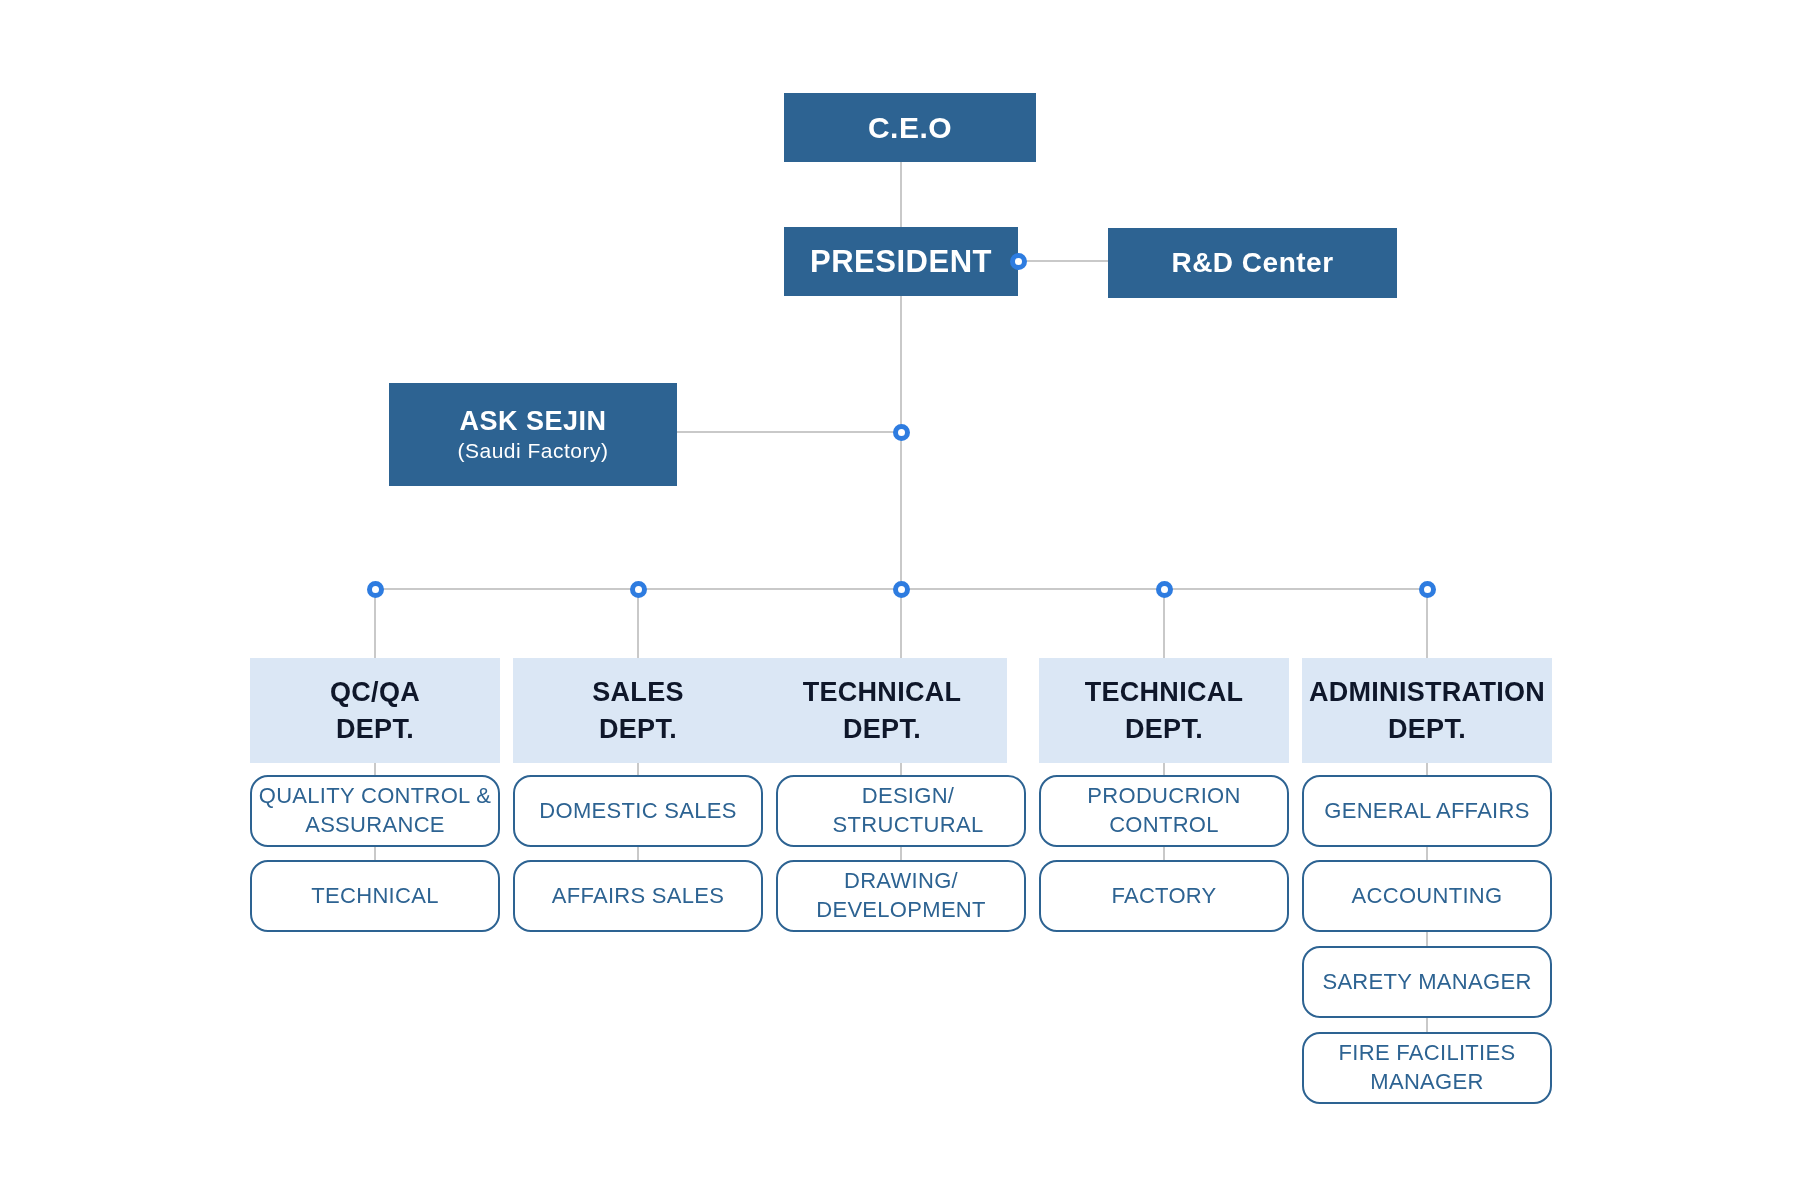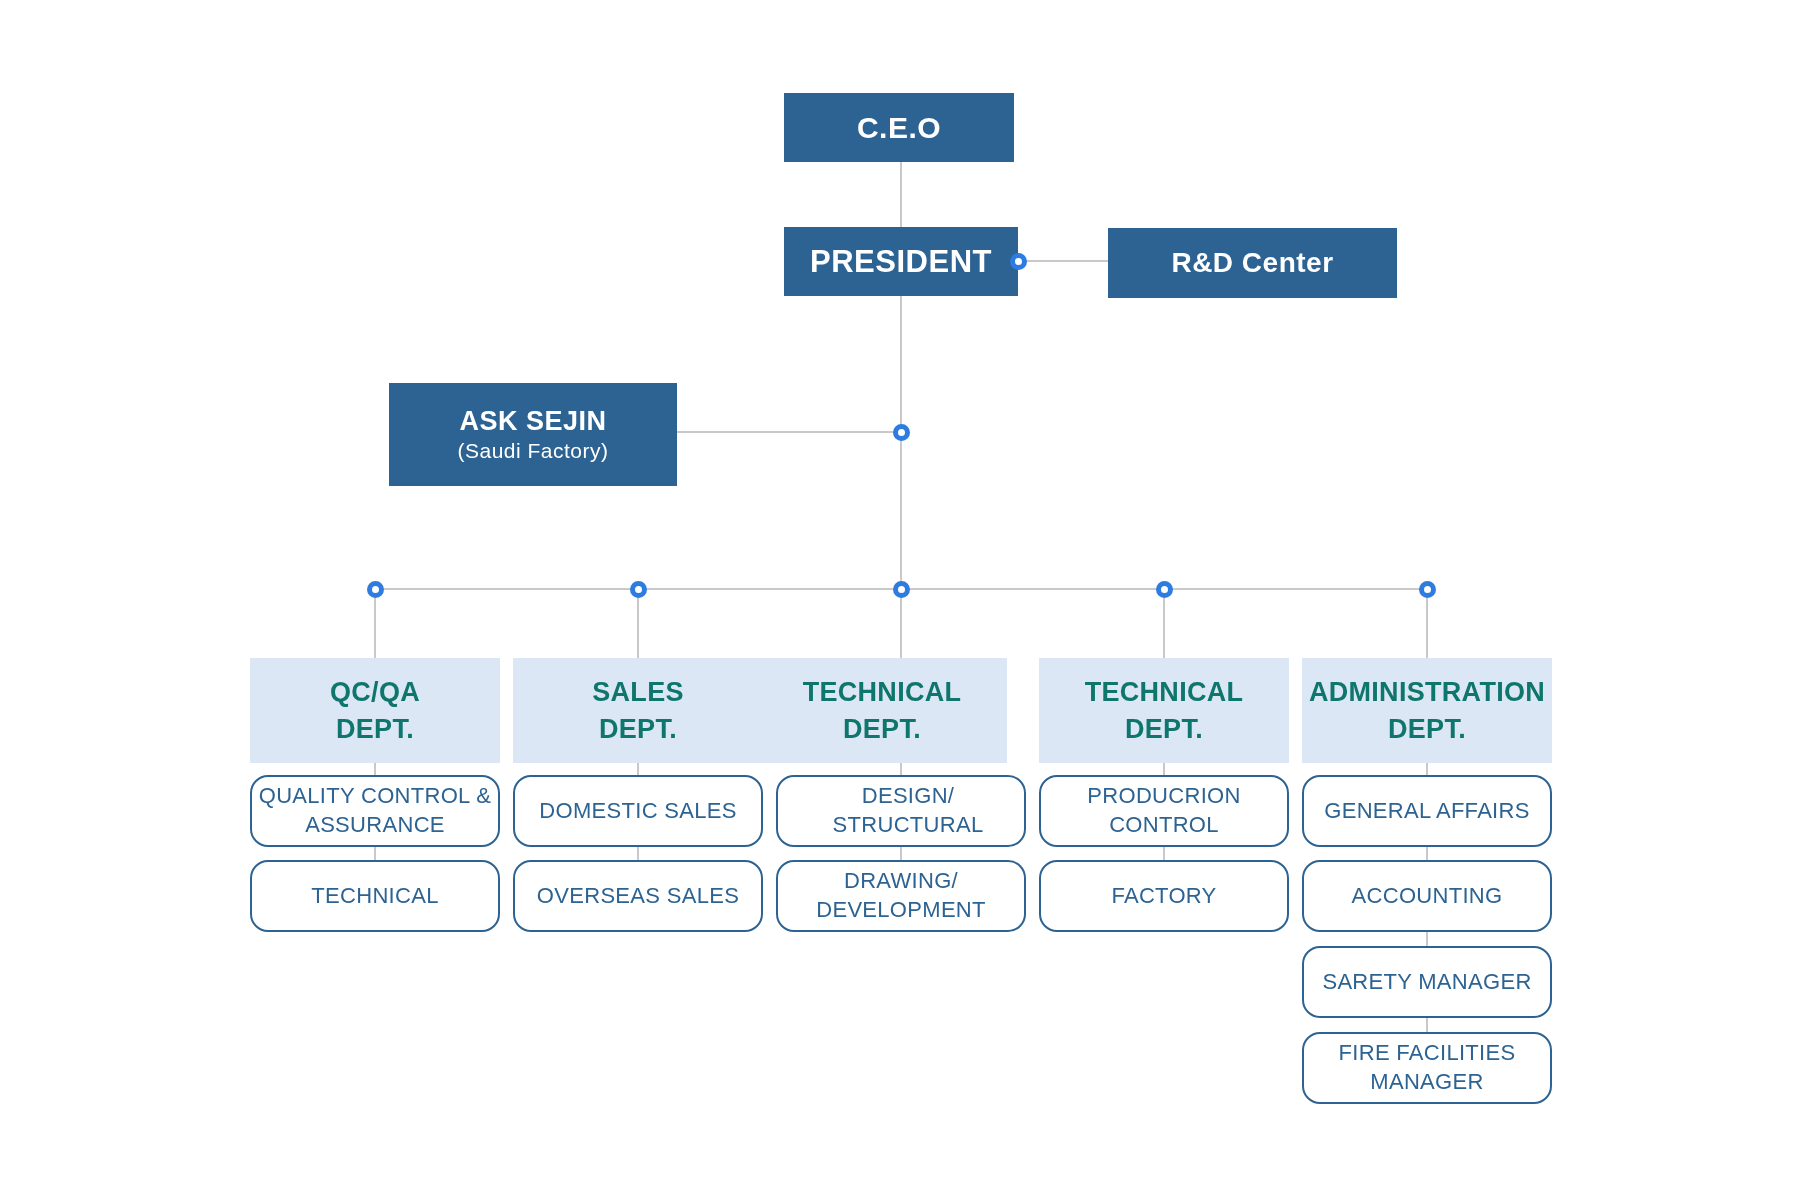--- a/index.html
+++ b/index.html
@@ -17,42 +17,42 @@
     background: #2d6392;
     color: #ffffff;
     display: flex;
     flex-direction: column;
     align-items: center;
     justify-content: center;
     text-align: center;
     font-weight: bold;
     letter-spacing: 0.5px;
   }
-  .ceo        { left: 784px;  top: 93px;  width: 230px; height: 69px;  font-size: 30px; }
+  .ceo        { left: 784px;  top: 93px;  width: 252px; height: 69px;  font-size: 30px; }
   .president  { left: 784px;  top: 227px; width: 234px; height: 69px;  font-size: 31px; }
   .rnd        { left: 1108px; top: 228px; width: 289px; height: 70px;  font-size: 28px; }
   .sejin      { left: 389px;  top: 383px; width: 288px; height: 103px; }
   .sejin-l1   { font-size: 27px; font-weight: bold; line-height: 1.25; }
   .sejin-l2   { font-size: 21px; font-weight: normal; line-height: 1.25; }
   
   .line { position: absolute; background: #c9c9c9; }
   
   .dot {
     position: absolute;
     width: 7px; height: 7px;
     background: #ffffff;
     border: 5px solid #2e7ce0;
     border-radius: 50%;
   }
   
   .dept-header {
     position: absolute;
     width: 250px; height: 105px;
     background: #dbe7f5;
-    color: #0f766e;
+    color: #0f172a;
     font-weight: bold;
     font-size: 27px;
     line-height: 1.35;
     display: flex;
     align-items: center;
     justify-content: center;
     text-align: center;
     white-space: pre-line;
     letter-spacing: 0.3px;
   }
@@ -130,21 +130,21 @@
   <div class="dept-header" style="left:1039px; top:658px;">TECHNICAL
 DEPT.</div>
   <div class="dept-header" style="left:1302px; top:658px;">ADMINISTRATION
 DEPT.</div>
 
   <div class="dept-item" style="left:250px;  top:775px;">QUALITY CONTROL &amp;
 ASSURANCE</div>
   <div class="dept-item" style="left:250px;  top:860px;">TECHNICAL</div>
 
   <div class="dept-item" style="left:513px;  top:775px;">DOMESTIC SALES</div>
-  <div class="dept-item" style="left:513px;  top:860px;">OVERSEAS SALES</div>
+  <div class="dept-item" style="left:513px;  top:860px;">AFFAIRS SALES</div>
 
   <div class="dept-item" style="left:776px;  top:775px;padding-left:14px;">DESIGN/
 STRUCTURAL</div>
   <div class="dept-item" style="left:776px;  top:860px;">DRAWING/
 DEVELOPMENT</div>
 
   <div class="dept-item" style="left:1039px; top:775px;">PRODUCRION
 CONTROL</div>
   <div class="dept-item" style="left:1039px; top:860px;">FACTORY</div>
 

